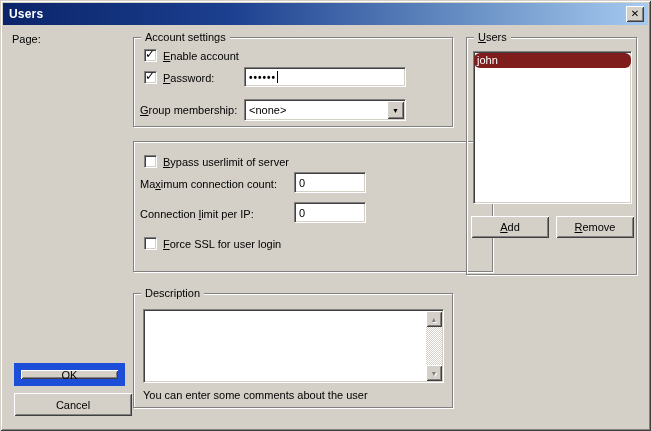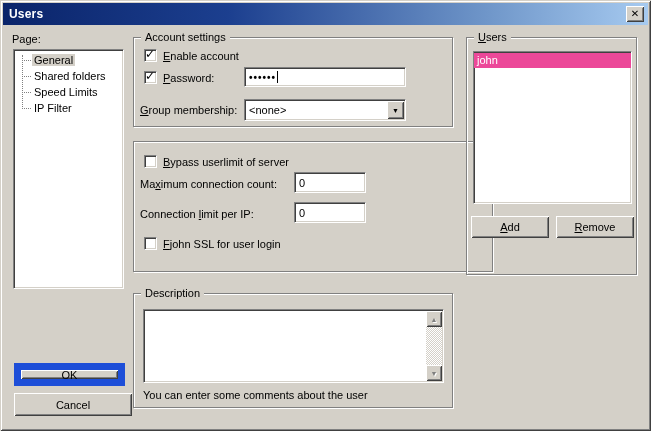--- a/index.html
+++ b/index.html
@@ -85,21 +85,21 @@
   .tree{position:absolute;left:13px;top:49px;width:111px;height:240px;padding:2px 0;}
   .tree .vline{position:absolute;left:8px;top:5px;height:54px;width:0;border-left:1px dotted #808080;}
   .tree-item{position:relative;height:16px;line-height:16px;padding-left:18px;white-space:nowrap;cursor:default;}
   .tree-item::before{content:"";position:absolute;left:8px;top:8px;width:9px;border-top:1px dotted #808080;}
   .tree-item .ti-label{padding:0 2px;}
   .tree-item.selected .ti-label{background:#d4d0c8;}
 
   
   .listbox{position:absolute;padding:1px 0;overflow:hidden;}
   .list-item{height:15px;line-height:15px;padding-left:3px;cursor:default;}
-  .list-item.selected{background:#ec4899;color:#fff;}
+  .list-item.selected{background:#7f1d1d;color:#fff;border-radius:6px;}
 
   
   .textarea{position:absolute;}
   .textarea .scrollbar{
     position:absolute;top:1px;right:1px;bottom:1px;width:16px;
     background-color:#e9e7e1;
     background-image:repeating-conic-gradient(#ffffff 0% 25%, #d4d0c8 0% 50%);
     background-size:2px 2px;
   }
   .sb-btn{
@@ -118,35 +118,20 @@
 <div class="window">
 
   <div class="titlebar">
     <span class="title-text">Users</span>
     <div class="close-btn">
       <span>✕</span>
     </div>
   </div>
 
   <div class="lbl" style="left:12px;top:17px;margin-top:16px;">Page:</div>
-  <div class="tree sunken">
-    <div class="vline"></div>
-    <div class="tree-item selected">
-      <span class="ti-label">General</span>
-    </div>
-    <div class="tree-item">
-      <span class="ti-label">Shared folders</span>
-    </div>
-    <div class="tree-item">
-      <span class="ti-label">Speed Limits</span>
-    </div>
-    <div class="tree-item">
-      <span class="ti-label">IP Filter</span>
-    </div>
-  </div>
 
   <div class="groupbox" style="left:133px;top:37px;width:320px;height:90px;">
     <span class="gb-title"><span>Account settings</span></span>
 
     <div class="cb-row" style="left:10px;top:11px;">
       <span class="checkbox">
           <span class="check">✓</span>
         </span>
       <span><span></span><span class="u">E</span><span>nable account</span></span>
     </div>
@@ -183,21 +168,21 @@
       <span>0</span>
     </div>
 
     <div class="lbl" style="left:6px;top:66px;"><span>Connection </span><span class="u">l</span><span>imit per IP:</span></div>
     <div class="field sunken" style="left:160px;top:60px;width:72px;height:21px;">
       <span>0</span>
     </div>
 
     <div class="cb-row" style="left:10px;top:95px;">
       <span class="checkbox"></span>
-      <span><span></span><span class="u">F</span><span>john SSL for user login</span></span>
+      <span><span></span><span class="u">F</span><span>orce SSL for user login</span></span>
     </div>
   </div>
 
   <div class="groupbox" style="left:133px;top:293px;width:320px;height:115px;">
     <span class="gb-title"><span>Description</span></span>
     <div class="textarea sunken" style="left:9px;top:15px;width:301px;height:74px;">
       <span></span>
       <div class="scrollbar">
         <div class="sb-btn sb-up">
             <span>▲</span>

